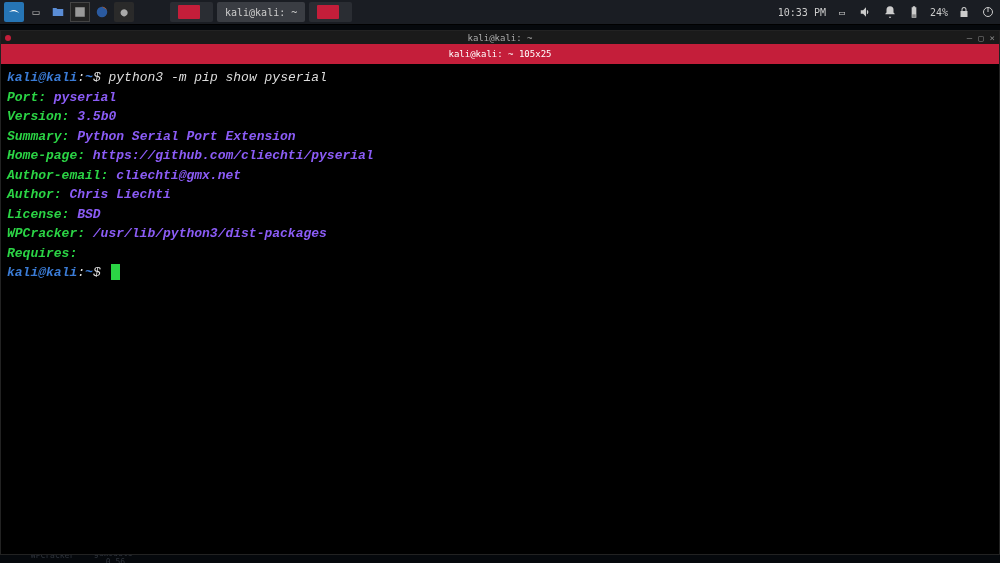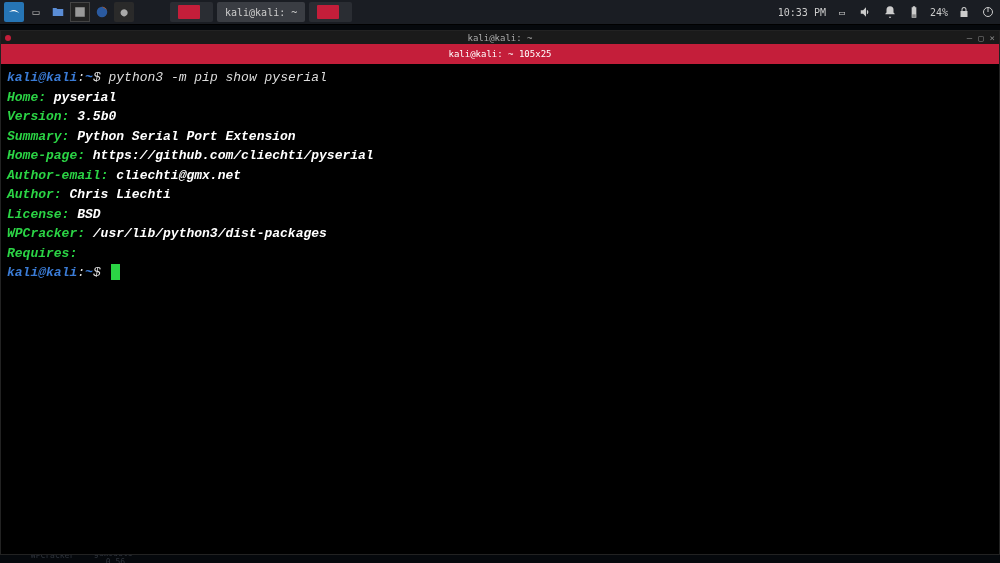--- a/index.html
+++ b/index.html
@@ -138,21 +138,21 @@
       font-style: italic;
     }
     .line { white-space: pre; }
     .prompt-user { color: #3a7bd5; font-weight: bold; }
     .prompt-at { color: #3a7bd5; font-weight: bold; }
     .prompt-host { color: #3a7bd5; font-weight: bold; }
     .prompt-colon { color: #ddd; }
     .prompt-dollar { color: #ddd; }
     .cmd { color: #ddd; }
     .output-key { color: #2bd445; font-weight: bold; }
-    .output-val { color: #ffffff; font-weight: bold; }
+    .output-val { color: #8b5cf6; font-weight: bold; }
     .cursor {
       display: inline-block;
       width: 9px; height: 16px;
       background: #2bd445;
       vertical-align: text-bottom;
       margin-left: 2px;
     }
   </style>
 </head>
 <body>
@@ -286,21 +286,21 @@
       <span>▢</span>
       <span>×</span>
     </div>
   </div>
   <div class="term-tabbar">
     <span>kali@kali: ~ 105x25</span>
   </div>
   <div class="term-body">
     <div class="line"><span class="prompt-user">kali</span><span class="prompt-at">@</span><span class="prompt-host">kali</span><span class="prompt-colon">:</span><span class="prompt-user">~</span><span class="prompt-dollar">$</span> <span class="cmd">python3 -m pip show pyserial</span></div>
     <div id="term-output">
-        <div class="line"><span class="output-key">Home:</span><span class="output-val"> pyserial</span></div>
+        <div class="line"><span class="output-key">Port:</span><span class="output-val"> pyserial</span></div>
         <div class="line"><span class="output-key">Version:</span><span class="output-val"> 3.5b0</span></div>
         <div class="line"><span class="output-key">Summary:</span><span class="output-val"> Python Serial Port Extension</span></div>
         <div class="line"><span class="output-key">Home-page:</span><span class="output-val"> https://github.com/cliechti/pyserial</span></div>
         <div class="line"><span class="output-key">Author-email:</span><span class="output-val"> cliechti@gmx.net</span></div>
         <div class="line"><span class="output-key">Author:</span><span class="output-val"> Chris Liechti</span></div>
         <div class="line"><span class="output-key">License:</span><span class="output-val"> BSD</span></div>
         <div class="line"><span class="output-key">WPCracker:</span><span class="output-val"> /usr/lib/python3/dist-packages</span></div>
         <div class="line"><span class="output-key">Requires:</span><span class="output-val"></span></div>
       </div>
     <div class="line"><span class="prompt-user">kali</span><span class="prompt-at">@</span><span class="prompt-host">kali</span><span class="prompt-colon">:</span><span class="prompt-user">~</span><span class="prompt-dollar">$</span> <span class="cursor"></span></div>

